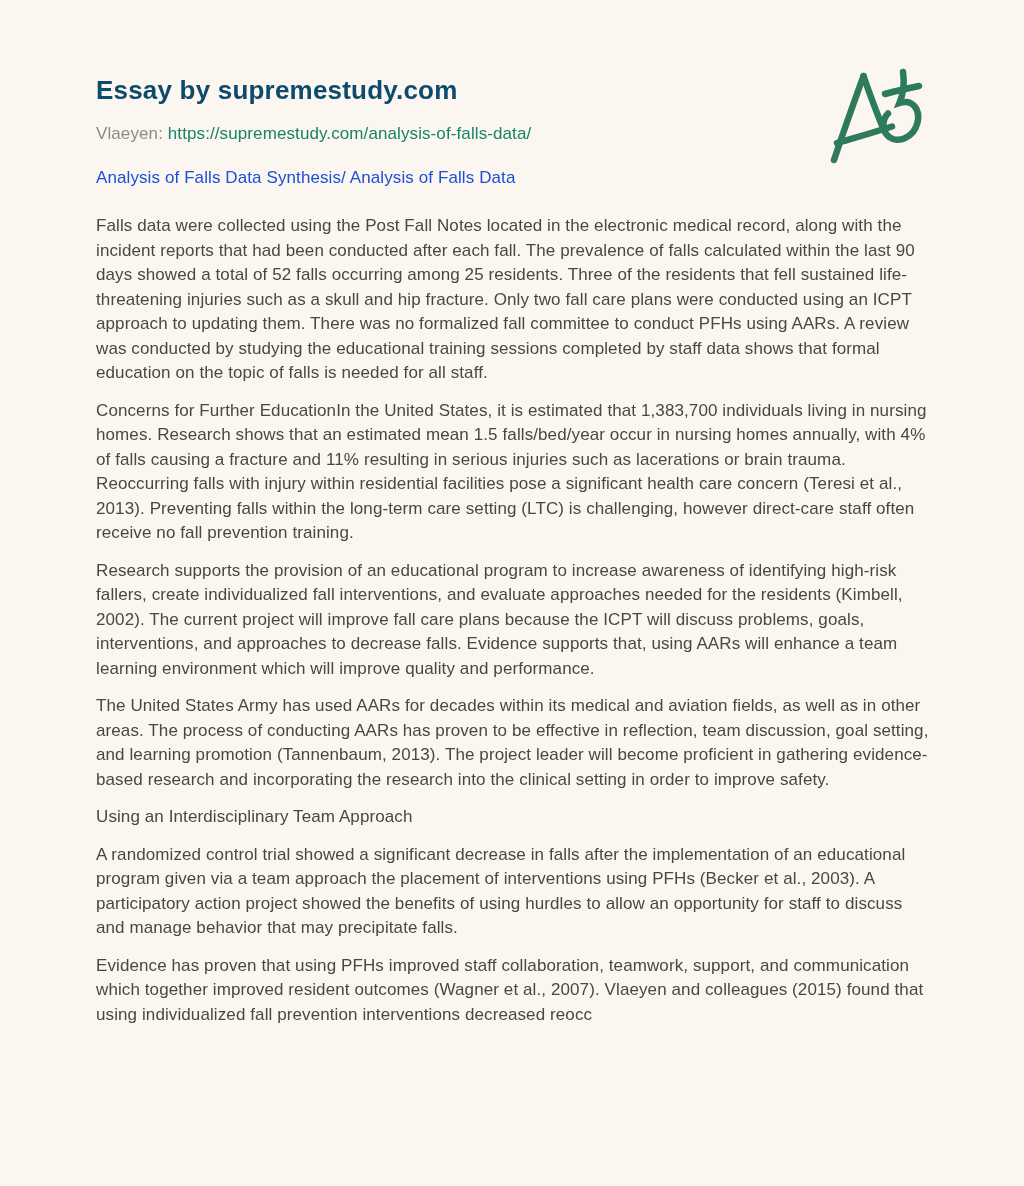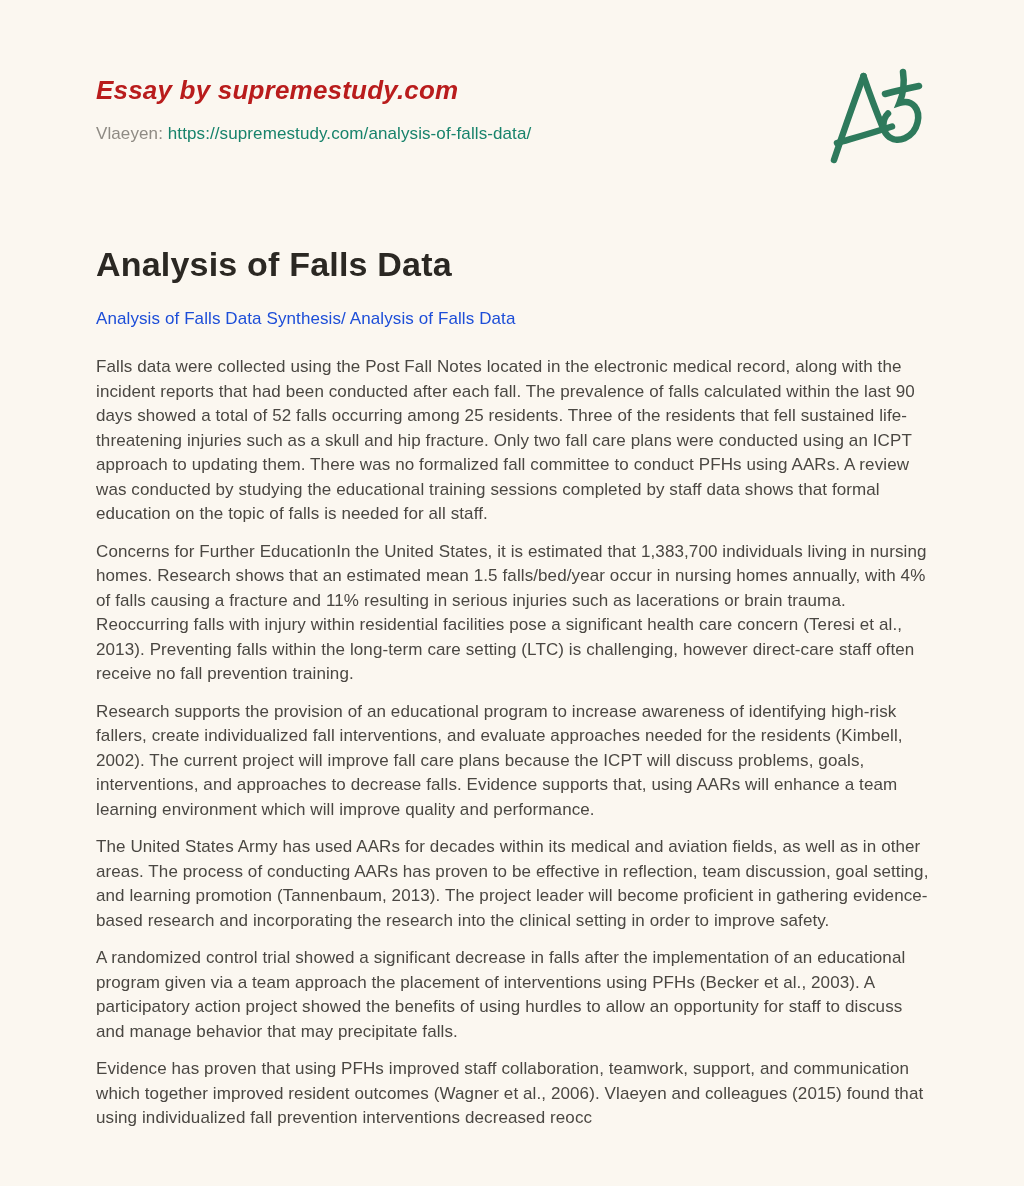--- a/index.html
+++ b/index.html
@@ -16,24 +16,23 @@
     background: #fbf7f0;
     overflow: hidden;
   }
   .inner {
     padding: 76px 95px 0 96px;
   }
   .site-title {
     margin: 0;
     font-size: 26px;
     font-weight: 700;
-    color: #b91c1c;
+    color: #0c4a6e;
     letter-spacing: 0.2px;
     line-height: 1.15;
-    font-style: italic;
   }
   .source-line {
     margin: 18px 0 0 0;
     font-size: 17px;
     color: #8f8b84;
     letter-spacing: 0.1px;
   }
   .source-link {
     color: #17836b;
     text-decoration: none;
@@ -91,26 +90,26 @@
   <div class="inner">
     <header>
       <h1 class="site-title">Essay by supremestudy.com</h1>
       <p class="source-line">
         <span>Vlaeyen:</span>
         <a href="#" class="source-link">https://supremestudy.com/analysis-of-falls-data/</a>
       </p>
     </header>
 
     <main>
-      <h2 class="article-title">Analysis of Falls Data</h2>
       <p class="article-subtitle">Analysis of Falls Data Synthesis/ Analysis of Falls Data</p>
 
       <div class="paragraphs">
         <p class="para">Falls data were collected using the Post Fall Notes located in the electronic medical record, along with the incident reports that had been conducted after each fall. The prevalence of falls calculated within the last 90 days showed a total of 52 falls occurring among 25 residents. Three of the residents that fell sustained life-threatening injuries such as a skull and hip fracture. Only two fall care plans were conducted using an ICPT approach to updating them. There was no formalized fall committee to conduct PFHs using AARs. A review was conducted by studying the educational training sessions completed by staff data shows that formal education on the topic of falls is needed for all staff.</p>
         <p class="para">Concerns for Further EducationIn the United States, it is estimated that 1,383,700 individuals living in nursing homes. Research shows that an estimated mean 1.5 falls/bed/year occur in nursing homes annually, with 4% of falls causing a fracture and 11% resulting in serious injuries such as lacerations or brain trauma. Reoccurring falls with injury within residential facilities pose a significant health care concern (Teresi et al., 2013). Preventing falls within the long-term care setting (LTC) is challenging, however direct-care staff often receive no fall prevention training.</p>
         <p class="para">Research supports the provision of an educational program to increase awareness of identifying high-risk fallers, create individualized fall interventions, and evaluate approaches needed for the residents (Kimbell, 2002). The current project will improve fall care plans because the ICPT will discuss problems, goals, interventions, and approaches to decrease falls. Evidence supports that, using AARs will enhance a team learning environment which will improve quality and performance.</p>
         <p class="para">The United States Army has used AARs for decades within its medical and aviation fields, as well as in other areas. The process of conducting AARs has proven to be effective in reflection, team discussion, goal setting, and learning promotion (Tannenbaum, 2013). The project leader will become proficient in gathering evidence- based research and incorporating the research into the clinical setting in order to improve safety.</p>
+        <p class="para">Using an Interdisciplinary Team Approach</p>
         <p class="para">A randomized control trial showed a significant decrease in falls after the implementation of an educational program given via a team approach the placement of interventions using PFHs (Becker et al., 2003). A participatory action project showed the benefits of using hurdles to allow an opportunity for staff to discuss and manage behavior that may precipitate falls.</p>
-        <p class="para">Evidence has proven that using PFHs improved staff collaboration, teamwork, support, and communication which together improved resident outcomes (Wagner et al., 2006). Vlaeyen and colleagues (2015) found that using individualized fall prevention interventions decreased reocc</p>
+        <p class="para">Evidence has proven that using PFHs improved staff collaboration, teamwork, support, and communication which together improved resident outcomes (Wagner et al., 2007). Vlaeyen and colleagues (2015) found that using individualized fall prevention interventions decreased reocc</p>
       </div>
     </main>
   </div>
 </div>
 
 </body></html>

